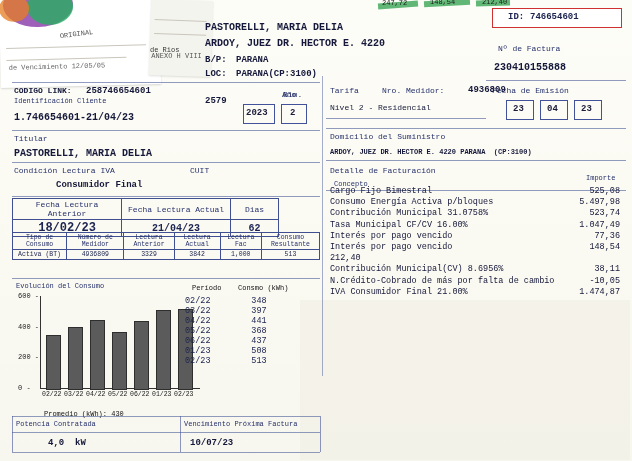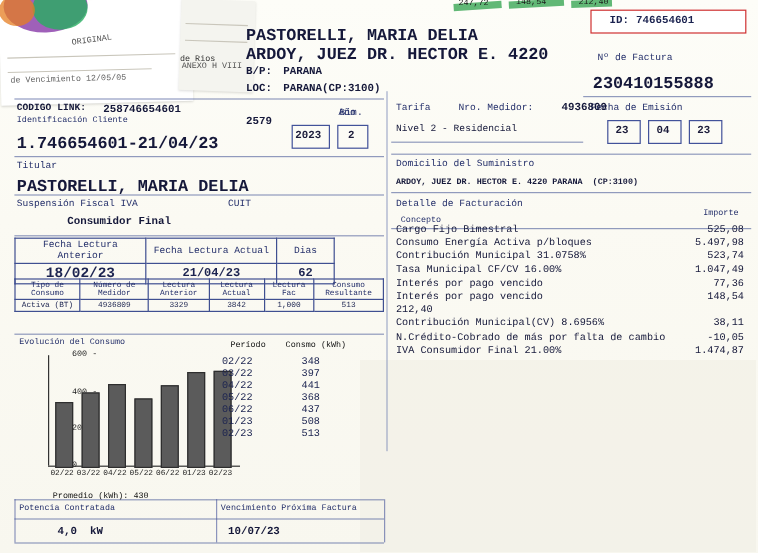--- a/index.html
+++ b/index.html
@@ -20,39 +20,39 @@
   .vline{position:absolute;left:322px;top:76px;width:1px;height:300px;background:#5a6ba8;opacity:.55;}
   .hline{position:absolute;background:#4a5a98;opacity:.6;height:1px;}
 
   .t{position:absolute;white-space:pre;letter-spacing:0px;}
   .bold{font-weight:bold;}
   .blue{color:#25306b;}
   .dark{color:#15183a;}
   .sm{font-size:8px;}
   .xs{font-size:7px;}
   .md{font-size:9px;}
-  .lg{font-size:14px;}
+  .lg{font-size:10px;}
 
   
   .scrap1{position:absolute;left:0;top:0;width:160px;height:86px;background:#ffffff;transform:rotate(-1.5deg);box-shadow:0 1px 2px rgba(0,0,0,.15);}
   .scrap2{position:absolute;left:150px;top:0;width:62px;height:76px;background:#f4f4ef;transform:rotate(2deg);box-shadow:0 1px 2px rgba(0,0,0,.12);}
   .blob{position:absolute;left:4px;top:-18px;width:70px;height:44px;border-radius:50%;background:#8e44ad;opacity:.85;}
   .blob2{position:absolute;left:28px;top:-12px;width:46px;height:36px;border-radius:50%;background:#27ae60;opacity:.8;}
   .blob3{position:absolute;left:0px;top:-6px;width:30px;height:26px;border-radius:50%;background:#e67e22;opacity:.75;}
   .scrapline{position:absolute;background:#c9c6bb;height:1px;}
   .redbox{position:absolute;border:1px solid #cf3030;background:#fff;}
   .greenline{position:absolute;background:#3aa655;opacity:.8;}
 
   table.dt{position:absolute;border-collapse:collapse;}
   table.dt td,table.dt th{border:1px solid #3f4f91;padding:1px 3px;font-size:8px;color:#1b2350;text-align:center;font-family:"Liberation Mono",monospace;}
 
   .chartbox{position:absolute;left:18px;top:296px;width:185px;height:108px;}
   .axis{position:absolute;background:#333;}
   .bar{position:absolute;background:#5b5b5b;border:1px solid #2e2e2e;}
-  .gridlab{position:absolute;font-size:7px;color:#222;margin-left:42px;}
+  .gridlab{position:absolute;font-size:7px;color:#222;}
   .catlab{position:absolute;font-size:6.5px;color:#222;}
 
   .cons-table{position:absolute;left:185px;top:280px;font-size:8.5px;color:#1b2350;}
   .cons-table .row{display:flex;}
   .cons-table .c1{width:52px;}
   .cons-table .c2{width:44px;text-align:center;}
 
   .fact-table{position:absolute;left:330px;top:186px;width:290px;font-size:8.5px;color:#15183a;}
   .fact-row{display:flex;justify-content:space-between;line-height:11.2px;}
   .fact-row .lbl{white-space:pre;}
@@ -128,21 +128,21 @@
   <div class="t sm blue" style="left:330px;top:86px;">Tarifa</div>
   <div class="t sm blue" style="left:382px;top:86px;">Nro. Medidor:</div>
   <div class="t md bold dark" style="left:468px;top:85px;">4936809</div>
   <div class="t sm dark" style="left:330px;top:103px;">Nivel 2 - Residencial</div>
   <div class="hline" style="left:326px;top:118px;width:160px;"></div>
 
   <div class="hline" style="left:12px;top:130px;width:308px;"></div>
   <div class="t sm blue" style="left:14px;top:134px;">Titular</div>
   <div class="t lg bold dark" style="left:14px;top:148px;">PASTORELLI, MARIA DELIA</div>
   <div class="hline" style="left:12px;top:162px;width:308px;"></div>
-  <div class="t sm blue" style="left:14px;top:166px;">Suspensión Fiscal IVA</div>
+  <div class="t sm blue" style="left:14px;top:166px;">Condición Lectura IVA</div>
   <div class="t sm blue" style="left:190px;top:166px;">CUIT</div>
   <div class="t md bold dark" style="left:56px;top:180px;">Consumidor Final</div>
 
   <div class="hline" style="left:326px;top:128px;width:300px;"></div>
   <div class="t sm blue" style="left:330px;top:132px;">Domicilio del Suministro</div>
   <div class="t xs bold dark" style="left:330px;top:148px;">ARDOY, JUEZ DR. HECTOR E. 4220 PARANA  (CP:3100)</div>
   <div class="hline" style="left:326px;top:160px;width:300px;"></div>
 
   <div class="t sm blue" style="left:330px;top:166px;">Detalle de Facturación</div>
   <div class="t xs blue" style="left:334px;top:180px;">Concepto</div>

